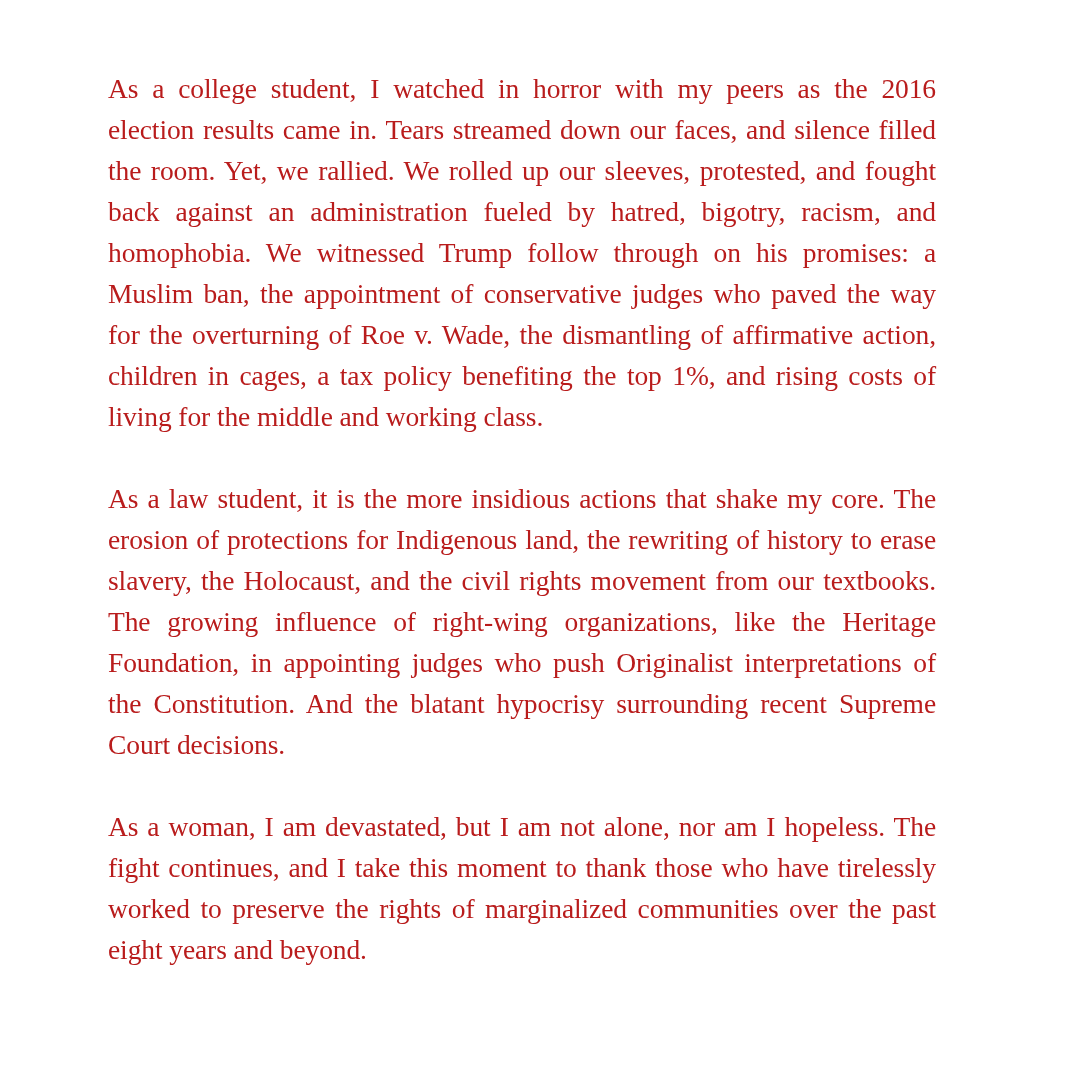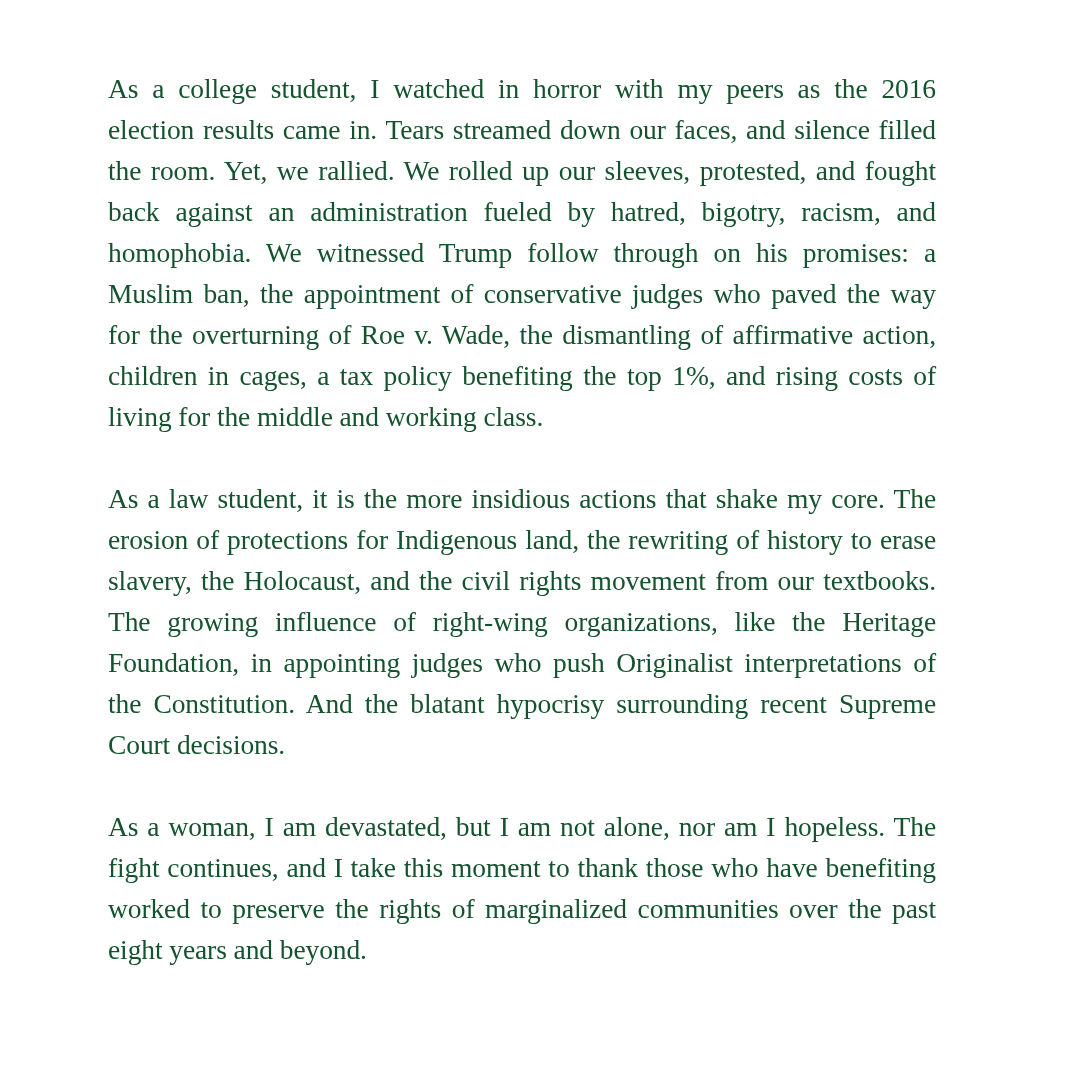--- a/index.html
+++ b/index.html
@@ -14,33 +14,33 @@
       overflow: hidden;
     }
     .page {
       position: absolute;
       left: 108px;
       top: 68px;
       width: 828px;
       font-family: "Liberation Serif", "DejaVu Serif", serif;
       font-size: 27.5px;
       line-height: 41px;
-      color: #14532d;
+      color: #b91c1c;
       text-align: justify;
       text-align-last: left;
       letter-spacing: -0.1px;
     }
     .page p {
       margin: 0 0 41px 0;
       hyphens: none;
     }
     .page p:last-child {
       margin-bottom: 0;
     }
   </style>
 </head>
 <body>
 
 <div class="page">
   <p>As a college student, I watched in horror with my peers as the 2016 election results came in. Tears streamed down our faces, and silence filled the room. Yet, we rallied. We rolled up our sleeves, protested, and fought back against an administration fueled by hatred, bigotry, racism, and homophobia. We witnessed Trump follow through on his promises: a Muslim ban, the appointment of conservative judges who paved the way for the overturning of Roe v. Wade, the dismantling of affirmative action, children in cages, a tax policy benefiting the top 1%, and rising costs of living for the middle and working class.</p>
   <p>As a law student, it is the more insidious actions that shake my core. The erosion of protections for Indigenous land, the rewriting of history to erase slavery, the Holocaust, and the civil rights movement from our textbooks. The growing influence of right-wing organizations, like the Heritage Foundation, in appointing judges who push Originalist interpretations of the Constitution. And the blatant hypocrisy surrounding recent Supreme Court decisions.</p>
-  <p>As a woman, I am devastated, but I am not alone, nor am I hopeless. The fight continues, and I take this moment to thank those who have benefiting worked to preserve the rights of marginalized communities over the past eight years and beyond.</p>
+  <p>As a woman, I am devastated, but I am not alone, nor am I hopeless. The fight continues, and I take this moment to thank those who have tirelessly worked to preserve the rights of marginalized communities over the past eight years and beyond.</p>
 </div>
 
 </body></html>

